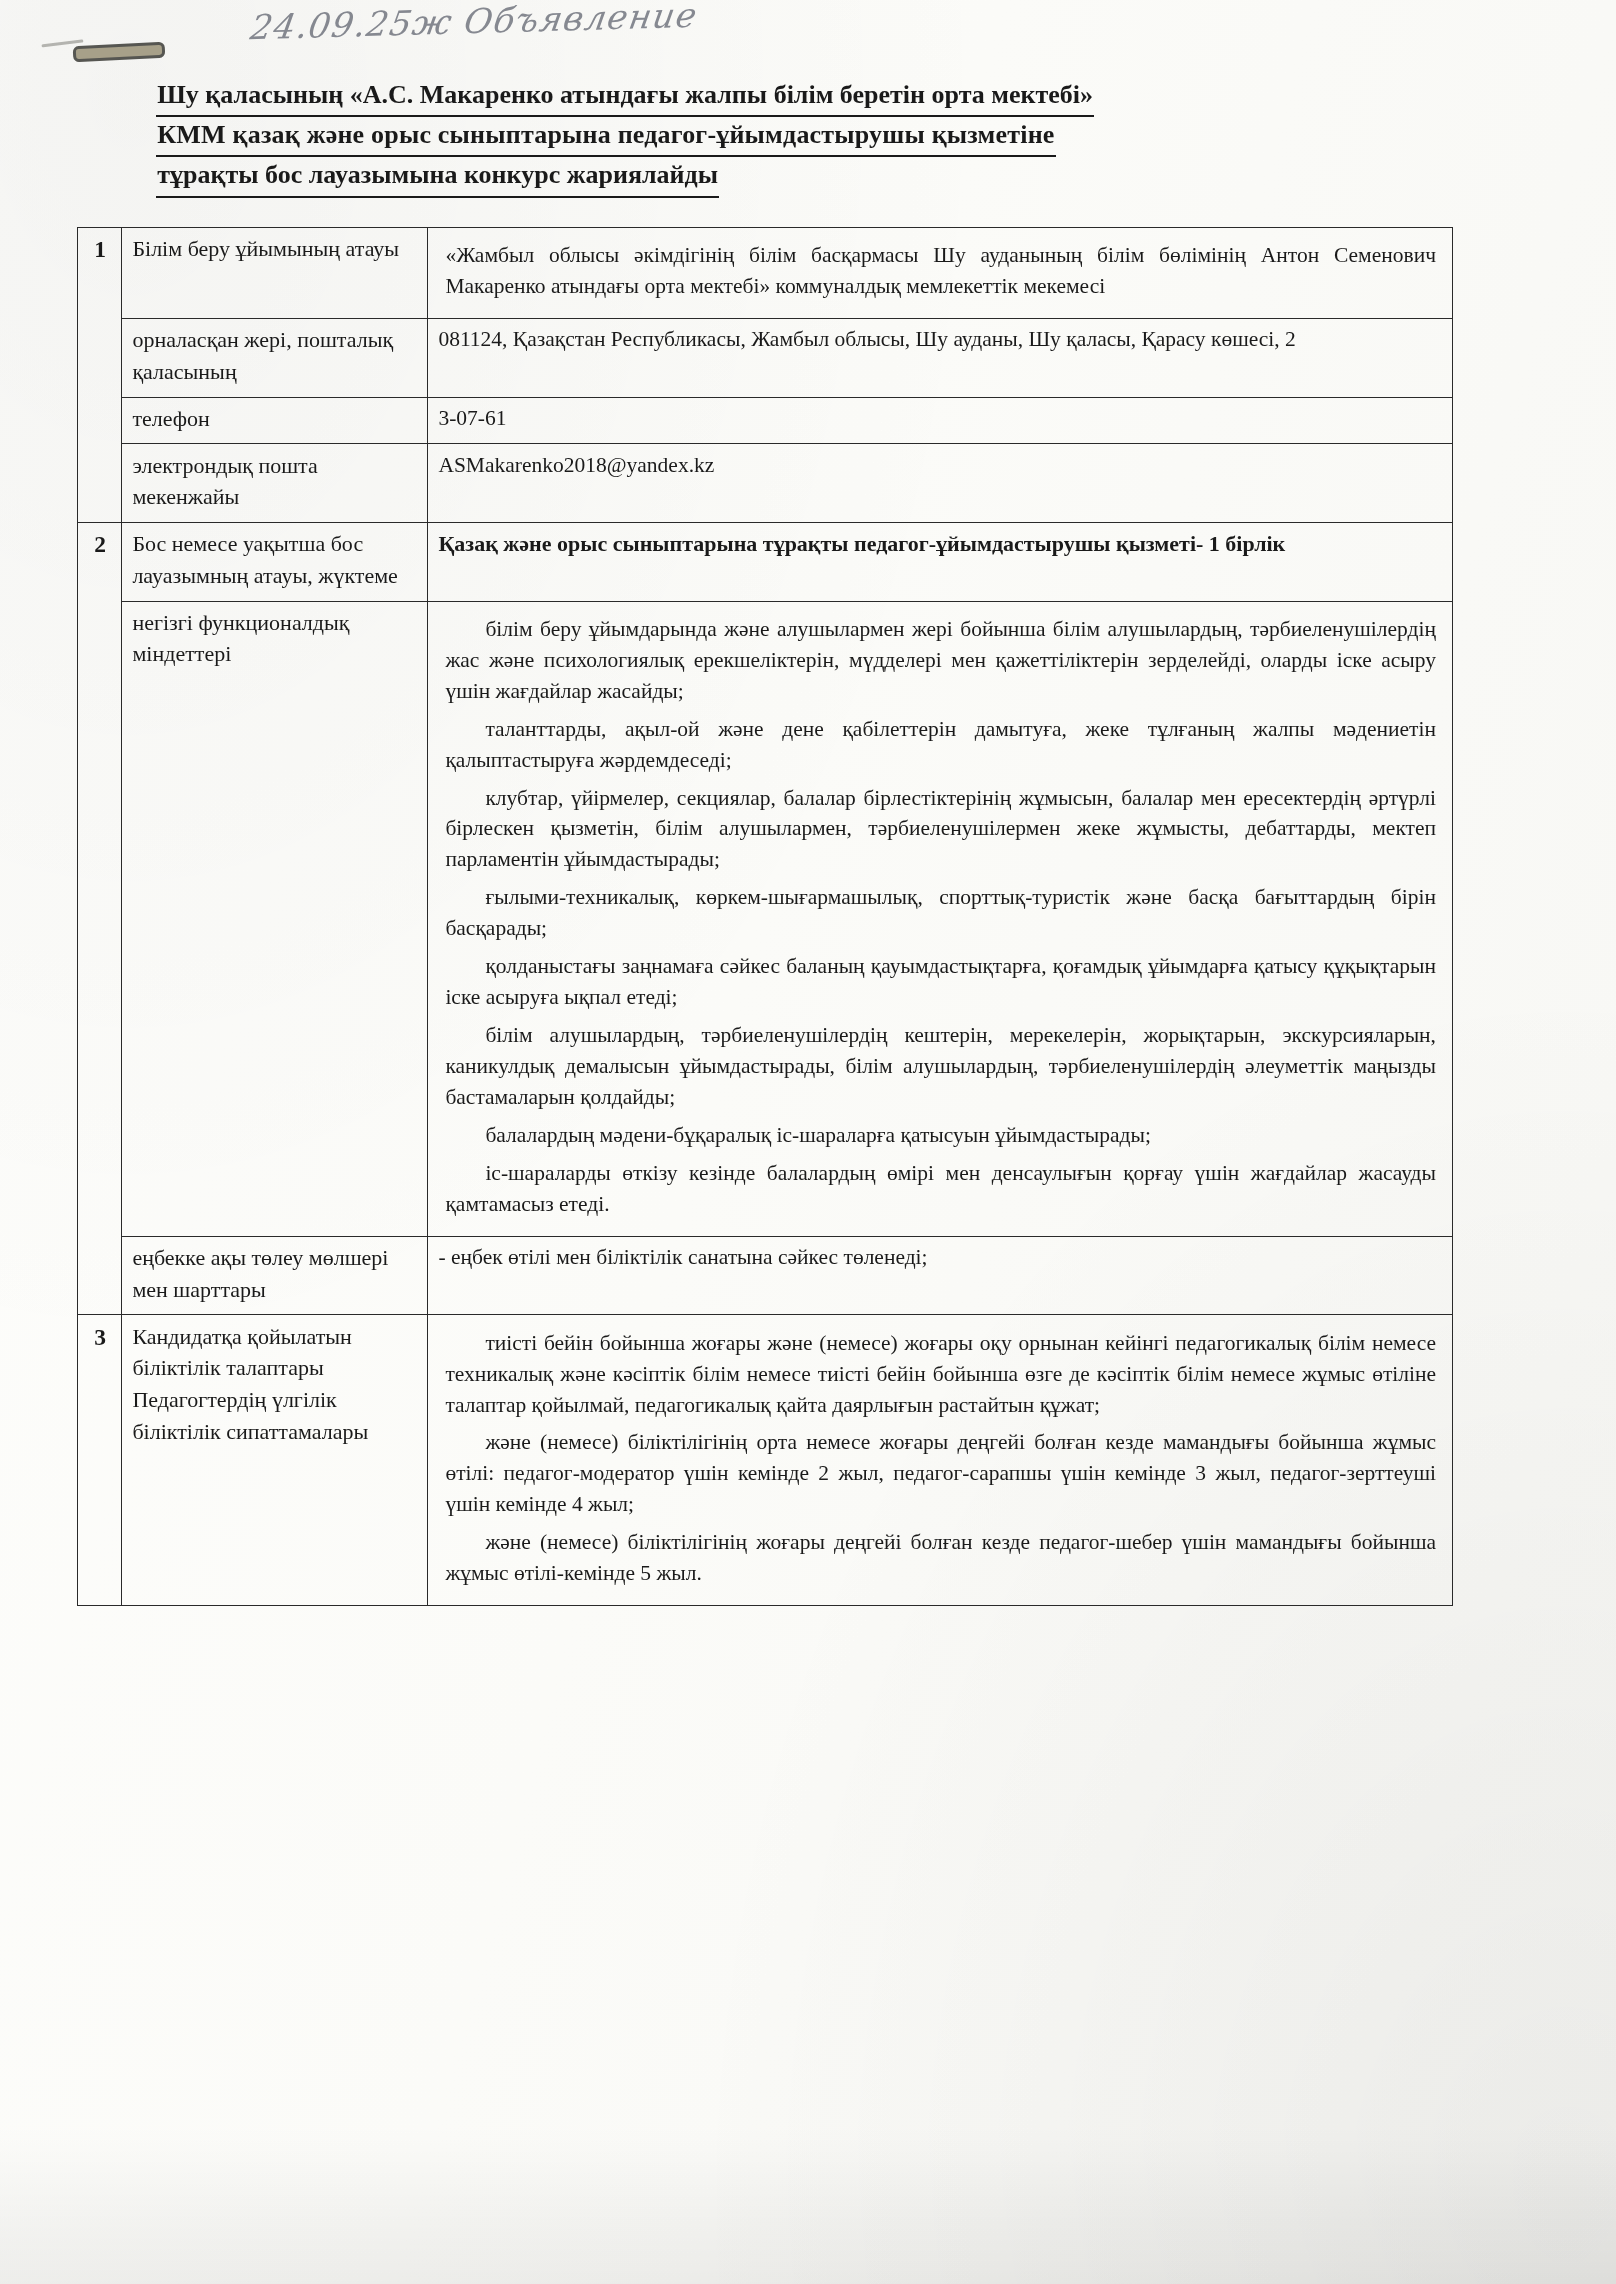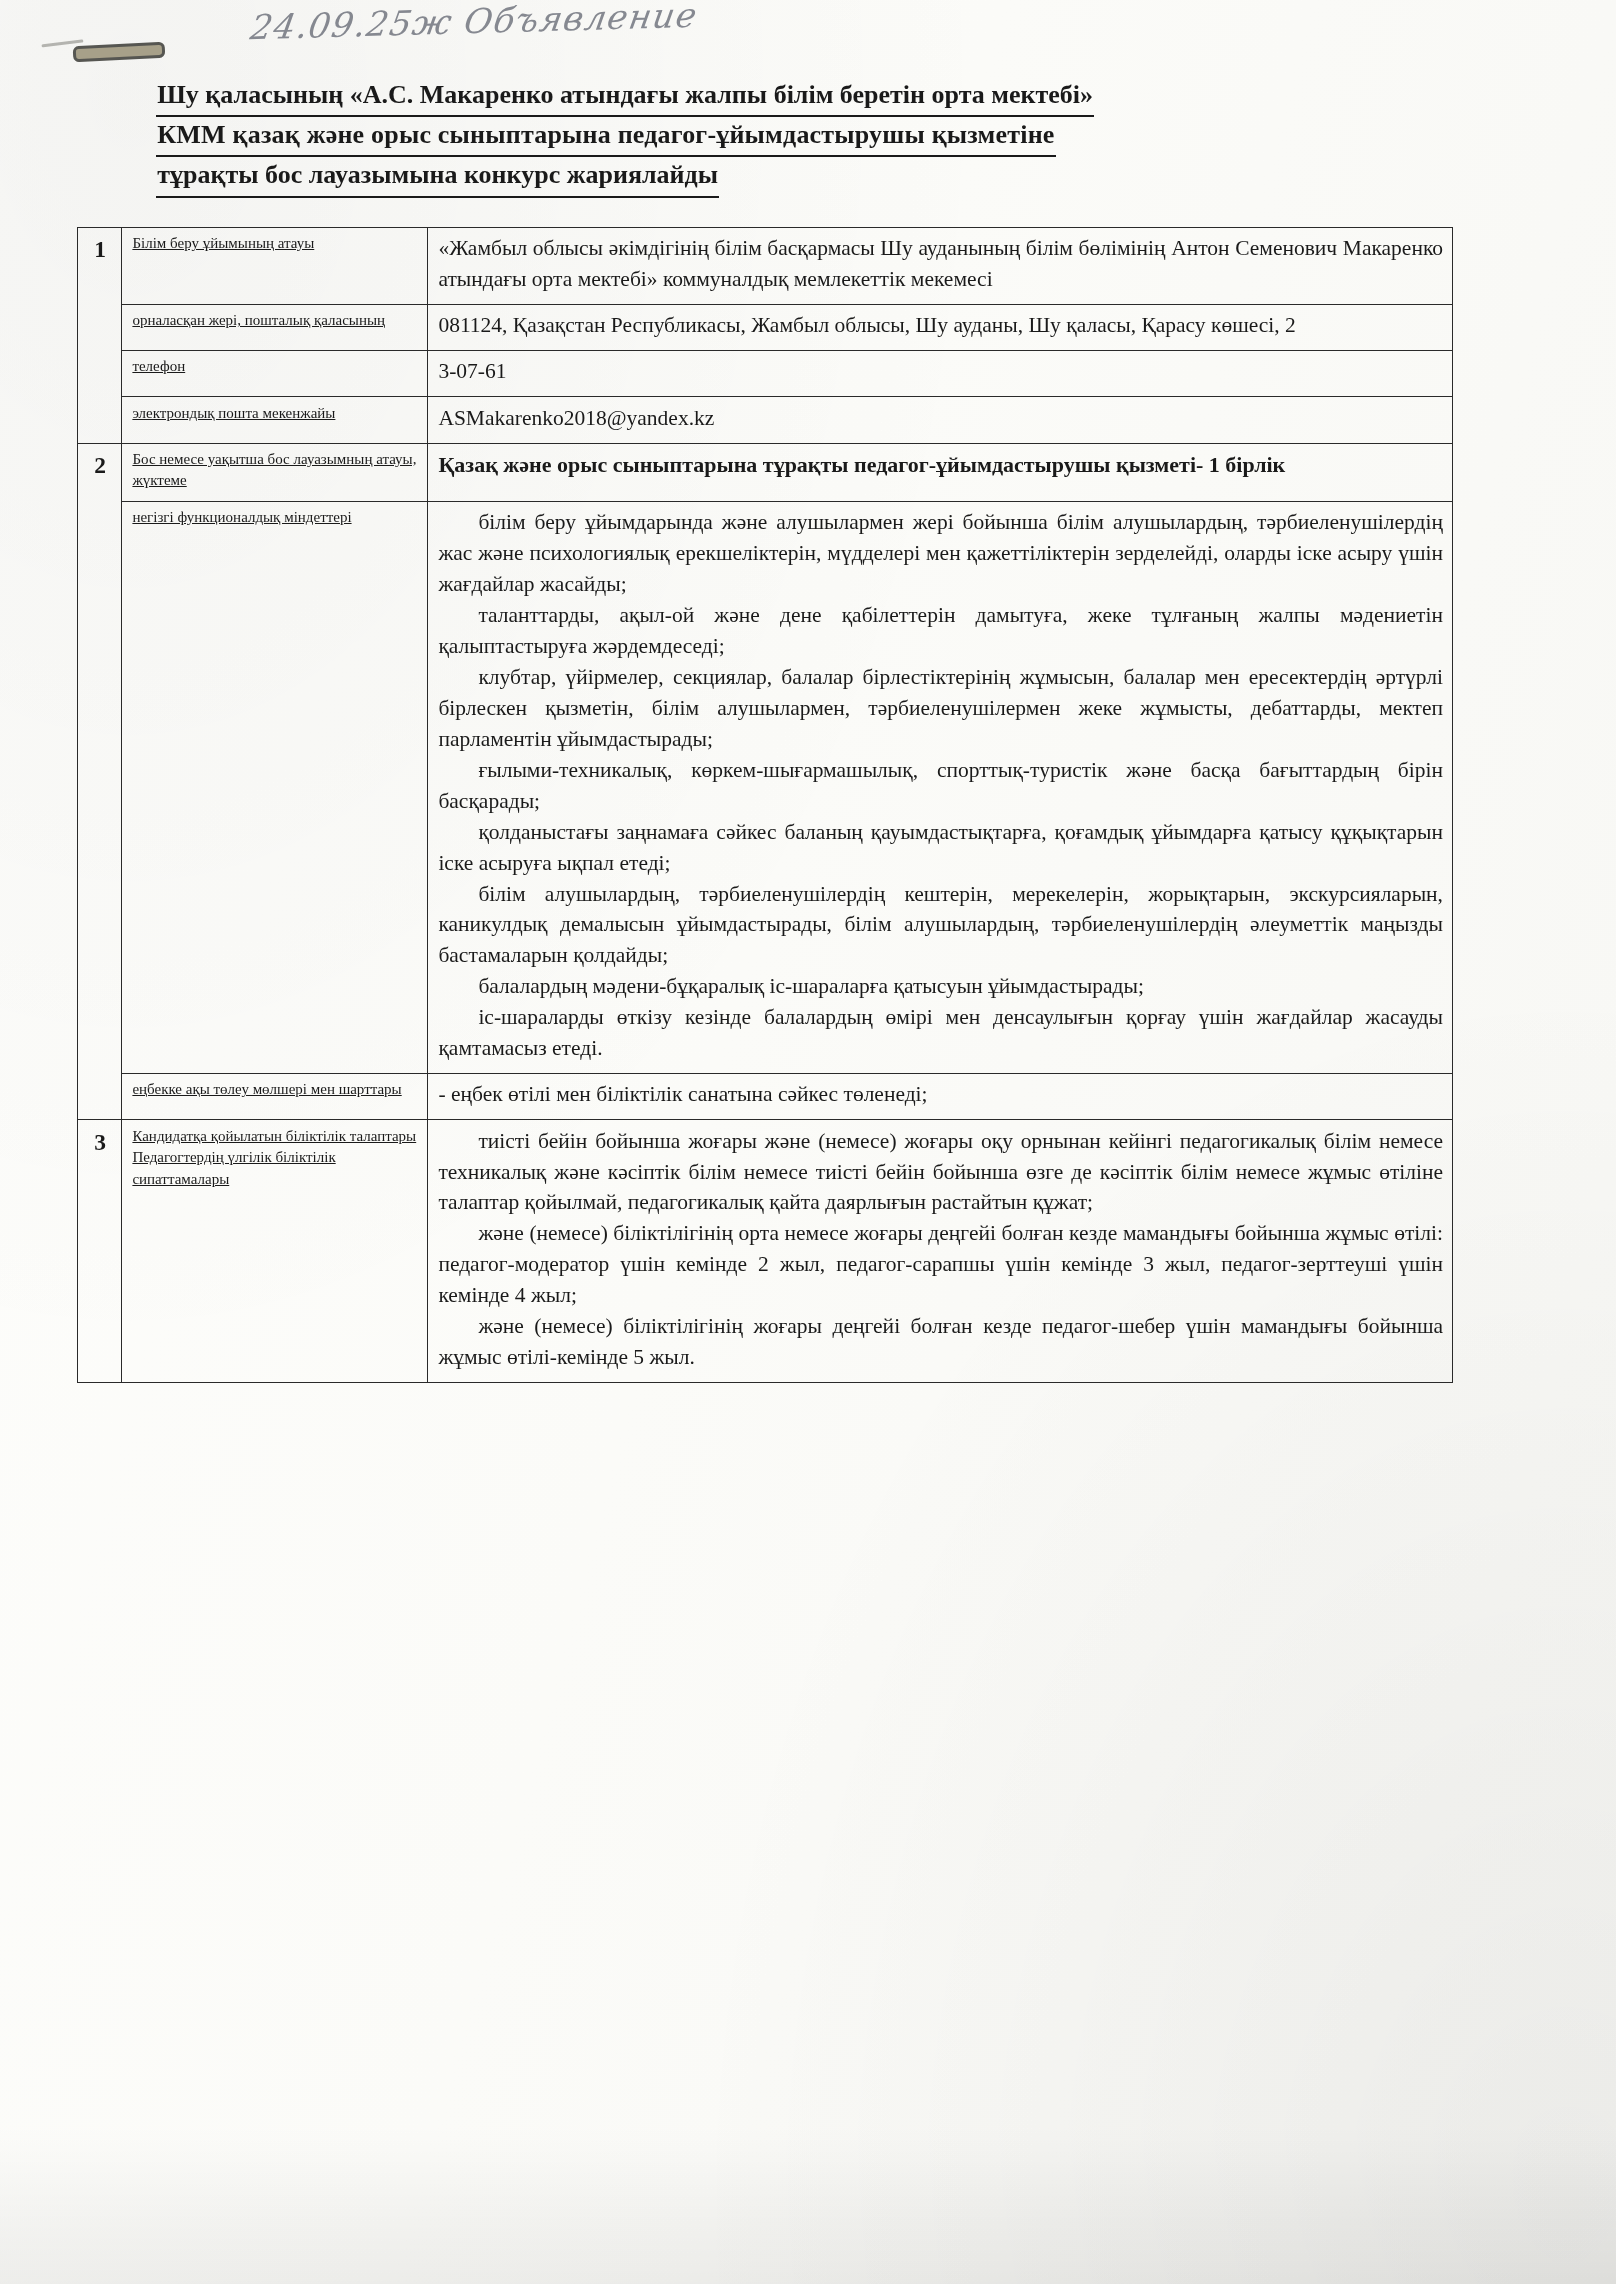--- a/index.html
+++ b/index.html
@@ -111,28 +111,28 @@
   col.c-num   { width: 44px; }
   col.c-label { width: 306px; }
   col.c-val   { width: auto; }
 
   td.num {
     text-align: center;
     font-size: 23.5px;
     font-weight: bold;
     padding-top: 9px;
   }
-  td.label { font-size: 15px; text-decoration: underline; }
+  td.label { font-size: 22px; }
   td.val   { font-size: 21.5px; }
 
   td.val.bold { font-weight: bold; font-size: 22px; line-height: 1.45; }
 
   .just { text-align: justify; text-align-last: left; }
   .just p {
-    margin: 0;
+    margin: 7px;
     text-indent: 40px;
   }
   .just p.noind { text-indent: 0; }
   .just p + p { margin-top: 0; }
   .tall-pad { padding-bottom: 17px; }
 </style>
 </head>
 <body>
 
 <div class="page"></div>

